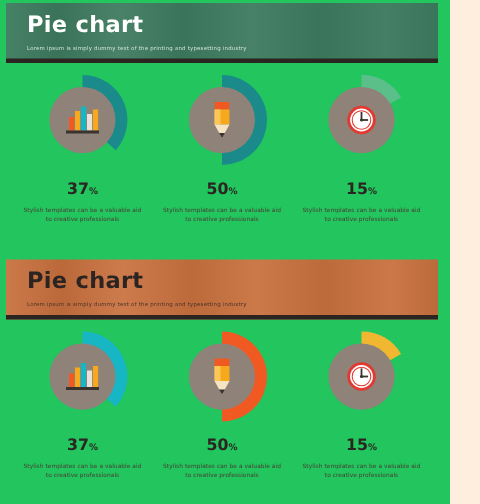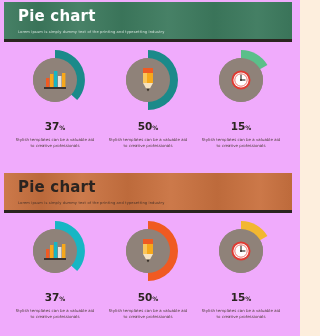--- a/index.html
+++ b/index.html
@@ -1,21 +1,21 @@
 <!DOCTYPE html>
 <html><head>
 <meta charset="utf-8">
 <style>
   html,body{margin:0;padding:0;}
   body{
     width:300px;height:336px;overflow:hidden;
     background:#fdeedd;
     font-family:"DejaVu Sans","Liberation Sans",sans-serif;
   }
-  .page{position:relative;width:300px;height:336px;background:#f0abfc;}
+  .page{position:relative;width:300px;height:336px;background:#22c55e;}
 
   
   .banner{
     position:absolute;left:4px;width:288px;height:40px;
     box-sizing:border-box;
     padding:6px 0 0 14px;
     border-bottom:3px solid #2b2420;
     overflow:hidden;
   }
   .banner.green{

